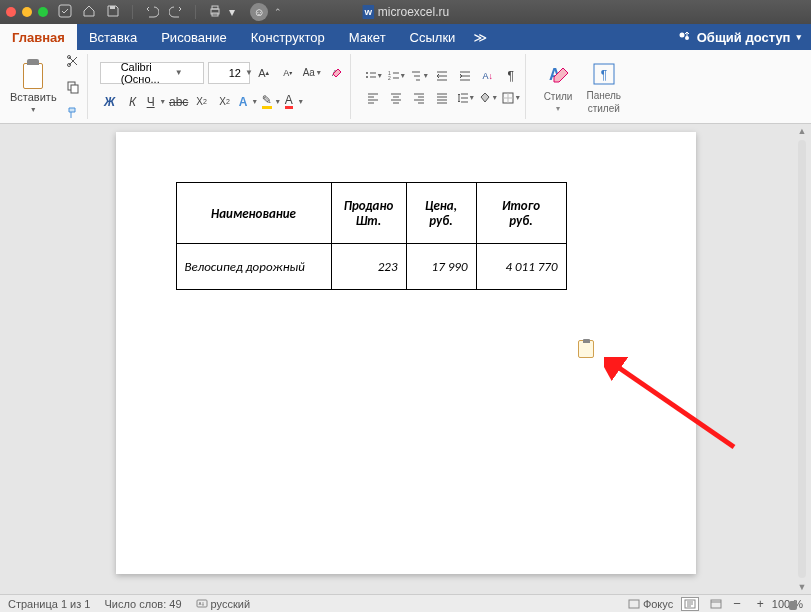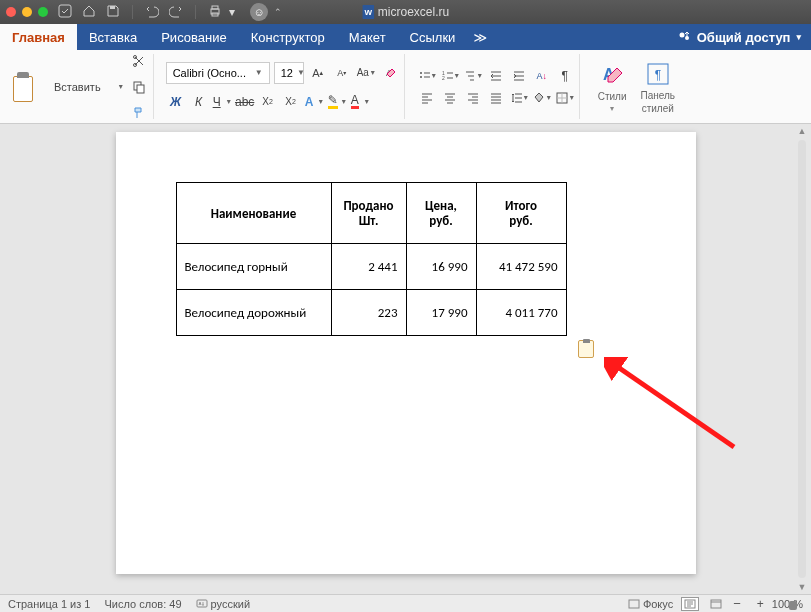--- a/index.html
+++ b/index.html
@@ -20,48 +20,48 @@
 .ribbon-tabs { height: 26px; background: #2b579a; display: flex; align-items: stretch; color: #fff; font-size: 13px; }
 .tab { padding: 0 12px; display: flex; align-items: center; cursor: pointer; }
 .tab.active { background: #fafafa; color: #c2410c; font-weight: 600; }
 .ribbon-tabs .chev { padding: 0 6px; display: flex; align-items: center; }
 .share { margin-left: auto; display: flex; align-items: center; padding: 0 10px; gap: 6px; font-weight: 600; }
 .share svg { fill: #fff; }
 
 .ribbon { height: 74px; background: #fafafa; border-bottom: 1px solid #ccc; display: flex; align-items: stretch; padding: 4px 6px; gap: 8px; }
 .rgroup { display: flex; flex-direction: column; align-items: center; justify-content: center; gap: 2px; padding: 0 4px; border-right: 1px solid #e0e0e0; }
 .rgroup:last-child { border-right: none; }
-.paste-btn { display: flex; flex-direction: row; align-items: center; font-size: 11px; color: #444; gap: 18px; }
+.paste-btn { display: flex; flex-direction: column; align-items: center; font-size: 11px; color: #444; gap: 2px; }
 .paste-ico { width: 26px; height: 30px; position: relative; }
 .paste-ico .board { position: absolute; inset: 4px 3px 0 3px; background: #fff; border: 1px solid #c58a3a; border-radius: 2px; }
 .paste-ico .clip { position: absolute; top: 0; left: 7px; width: 12px; height: 6px; background: #888; border-radius: 2px 2px 0 0; }
 .mini-col { display: flex; flex-direction: column; gap: 6px; justify-content: center; padding-left: 4px; }
 .mini-col svg { display: block; }
 
 .font-row { display: flex; gap: 4px; align-items: center; margin-bottom: 6px; }
-.combo { border: 1px solid #ccc; background: #fff; height: 22px; display: flex; align-items: center; padding: 0 6px; font-size: 11px; gap: 4px; text-align: center; }
+.combo { border: 1px solid #ccc; background: #fff; height: 22px; display: flex; align-items: center; padding: 0 20px; font-size: 11px; gap: 4px; }
 .combo.font { width: 104px; } .combo.size { width: 30px; }
 .chev-down { font-size: 8px; color: #666; margin-left: auto; }
 .btnrow { display: flex; gap: 3px; align-items: center; }
 .ib { width: 20px; height: 20px; display: flex; align-items: center; justify-content: center; border: 1px solid transparent; cursor: pointer; color: #444; position: relative; }
 .ib.blue { color: #2b579a; font-weight: bold; }
 .underline-y { display: inline-block; border-bottom: 3px solid #ffcc00; line-height: 12px; }
 .underline-r { display: inline-block; border-bottom: 3px solid #ff3333; line-height: 12px; }
 .styles-group { display: flex; flex-direction: column; align-items: center; font-size: 10px; color: #666; gap: 2px; padding: 0 6px; }
 .styles-ico { width: 28px; height: 28px; display: flex; align-items: center; justify-content: center; }
 
 .doc-area { position: absolute; top: 124px; left: 0; right: 0; bottom: 18px; background: #e6e6e6; display: flex; justify-content: center; overflow: auto; }
 .vscroll { position: absolute; right: 2px; top: 2px; bottom: 2px; width: 14px; }
 .vscroll .track { position: absolute; inset: 14px 3px; background: #ddd; border-radius: 4px; }
 .vscroll .arr { position: absolute; left: 2px; width: 10px; height: 10px; color: #888; font-size: 9px; text-align: center; }
 .vscroll .arr.up { top: 0; } .vscroll .arr.dn { bottom: 0; }
 .page { width: 580px; min-height: 430px; background: #fff; box-shadow: 0 2px 6px rgba(0,0,0,0.25); margin: 8px 0 20px; padding: 50px 60px; position: relative; }
 
 table.doc { border-collapse: collapse; font-family: Calibri, Arial, sans-serif; font-size: 13px; color: #000; }
-table.doc th, table.doc td { border: 1.2px solid #000; padding: 15px 8px; }
+table.doc th, table.doc td { border: 1.2px solid #000; padding: 15px 8px; font-style: italic; }
 table.doc th { font-weight: bold; text-align: center; height: 38px; }
 table.doc td.num { text-align: right; }
 table.doc th.name { width: 155px; } table.doc th.c2 { width: 75px; } table.doc th.c3 { width: 70px; } table.doc th.c4 { width: 90px; }
 
 .paste-ind { position: absolute; width: 16px; height: 18px; background: #fff8e0; border: 1px solid #d0a050; border-radius: 2px; top: 208px; left: 462px; cursor: pointer; }
 .paste-ind::before { content: ""; position: absolute; top: -2px; left: 4px; width: 7px; height: 4px; background: #888; border-radius: 1px 1px 0 0; }
 .arrow { position: absolute; top: 225px; left: 488px; pointer-events: none; }
 
 .statusbar { position: absolute; bottom: 0; left: 0; right: 0; height: 18px; background: #ececec; border-top: 1px solid #ccc; display: flex; align-items: center; font-size: 11px; color: #555; padding: 0 8px; gap: 14px; }
 .statusbar .right { margin-left: auto; display: flex; align-items: center; gap: 8px; }
@@ -327,26 +327,20 @@
     <table class="doc">
       <thead>
           <tr>
         <th class="name">Наименование</th>
         <th class="c2"><span>Продано</span><br><span>Шт.</span></th>
         <th class="c3"><span>Цена,</span><br><span>руб.</span></th>
         <th class="c4"><span>Итого</span><br><span>руб.</span></th>
       </tr>
         </thead>
       <tbody id="tbody">
-          <tr>
-            <td>Велосипед горный</td>
-            <td class="num">2 441</td>
-            <td class="num">16 990</td>
-            <td class="num">41 472 590</td>
-          </tr>
           <tr>
             <td>Велосипед дорожный</td>
             <td class="num">223</td>
             <td class="num">17 990</td>
             <td class="num">4 011 770</td>
           </tr>
         </tbody>
     </table>
     <div class="paste-ind"></div>
     <svg class="arrow" width="160" height="110">

